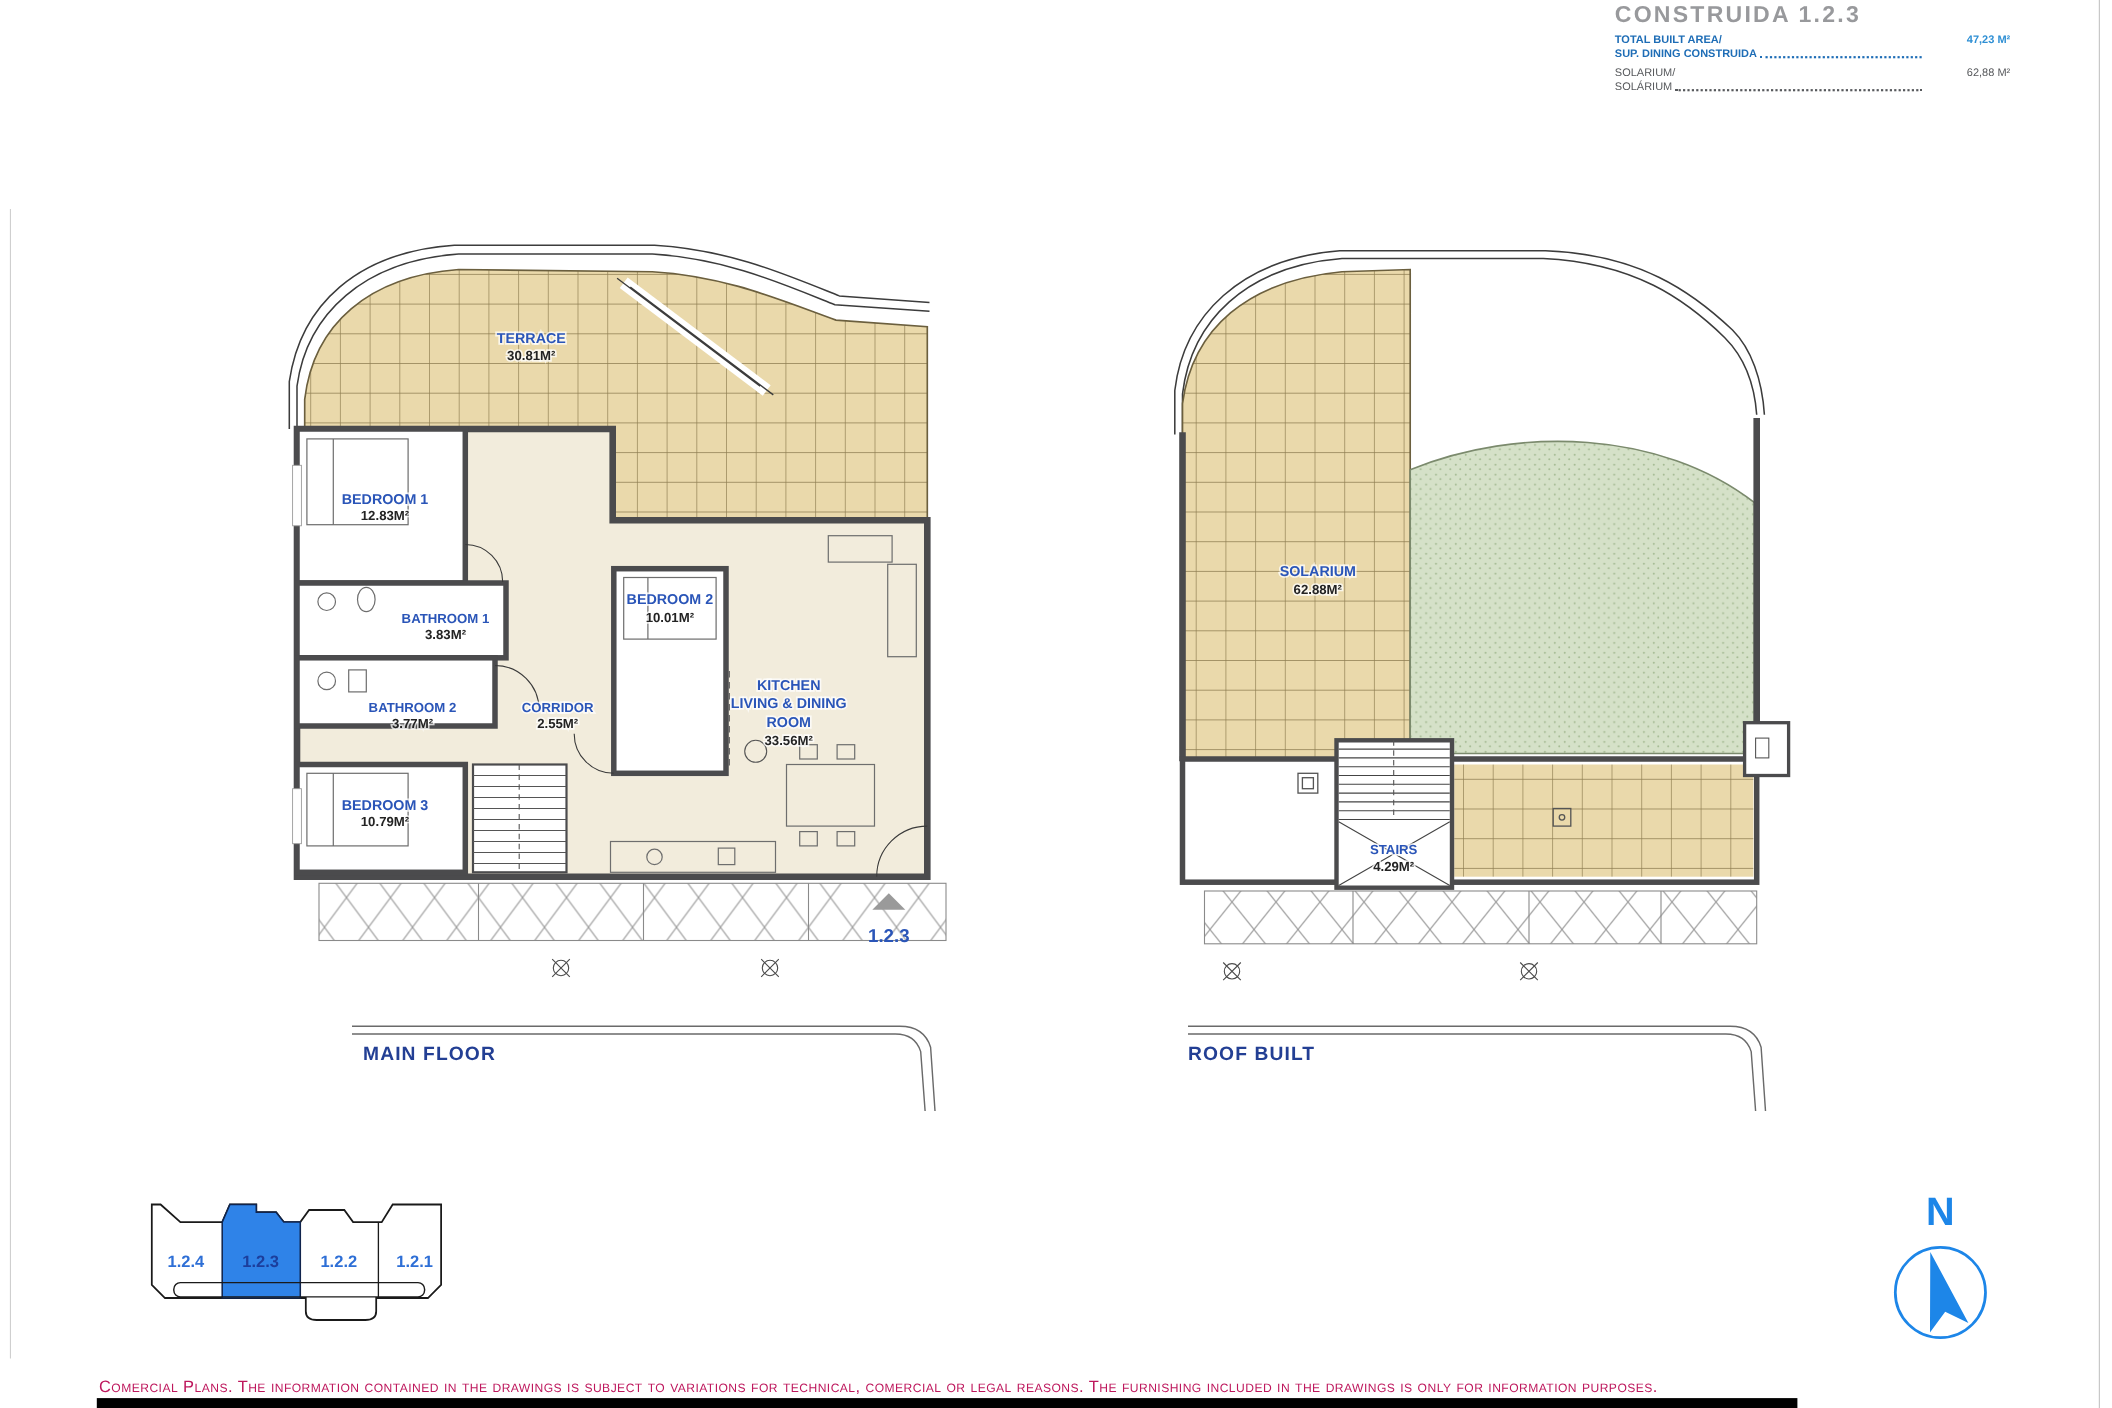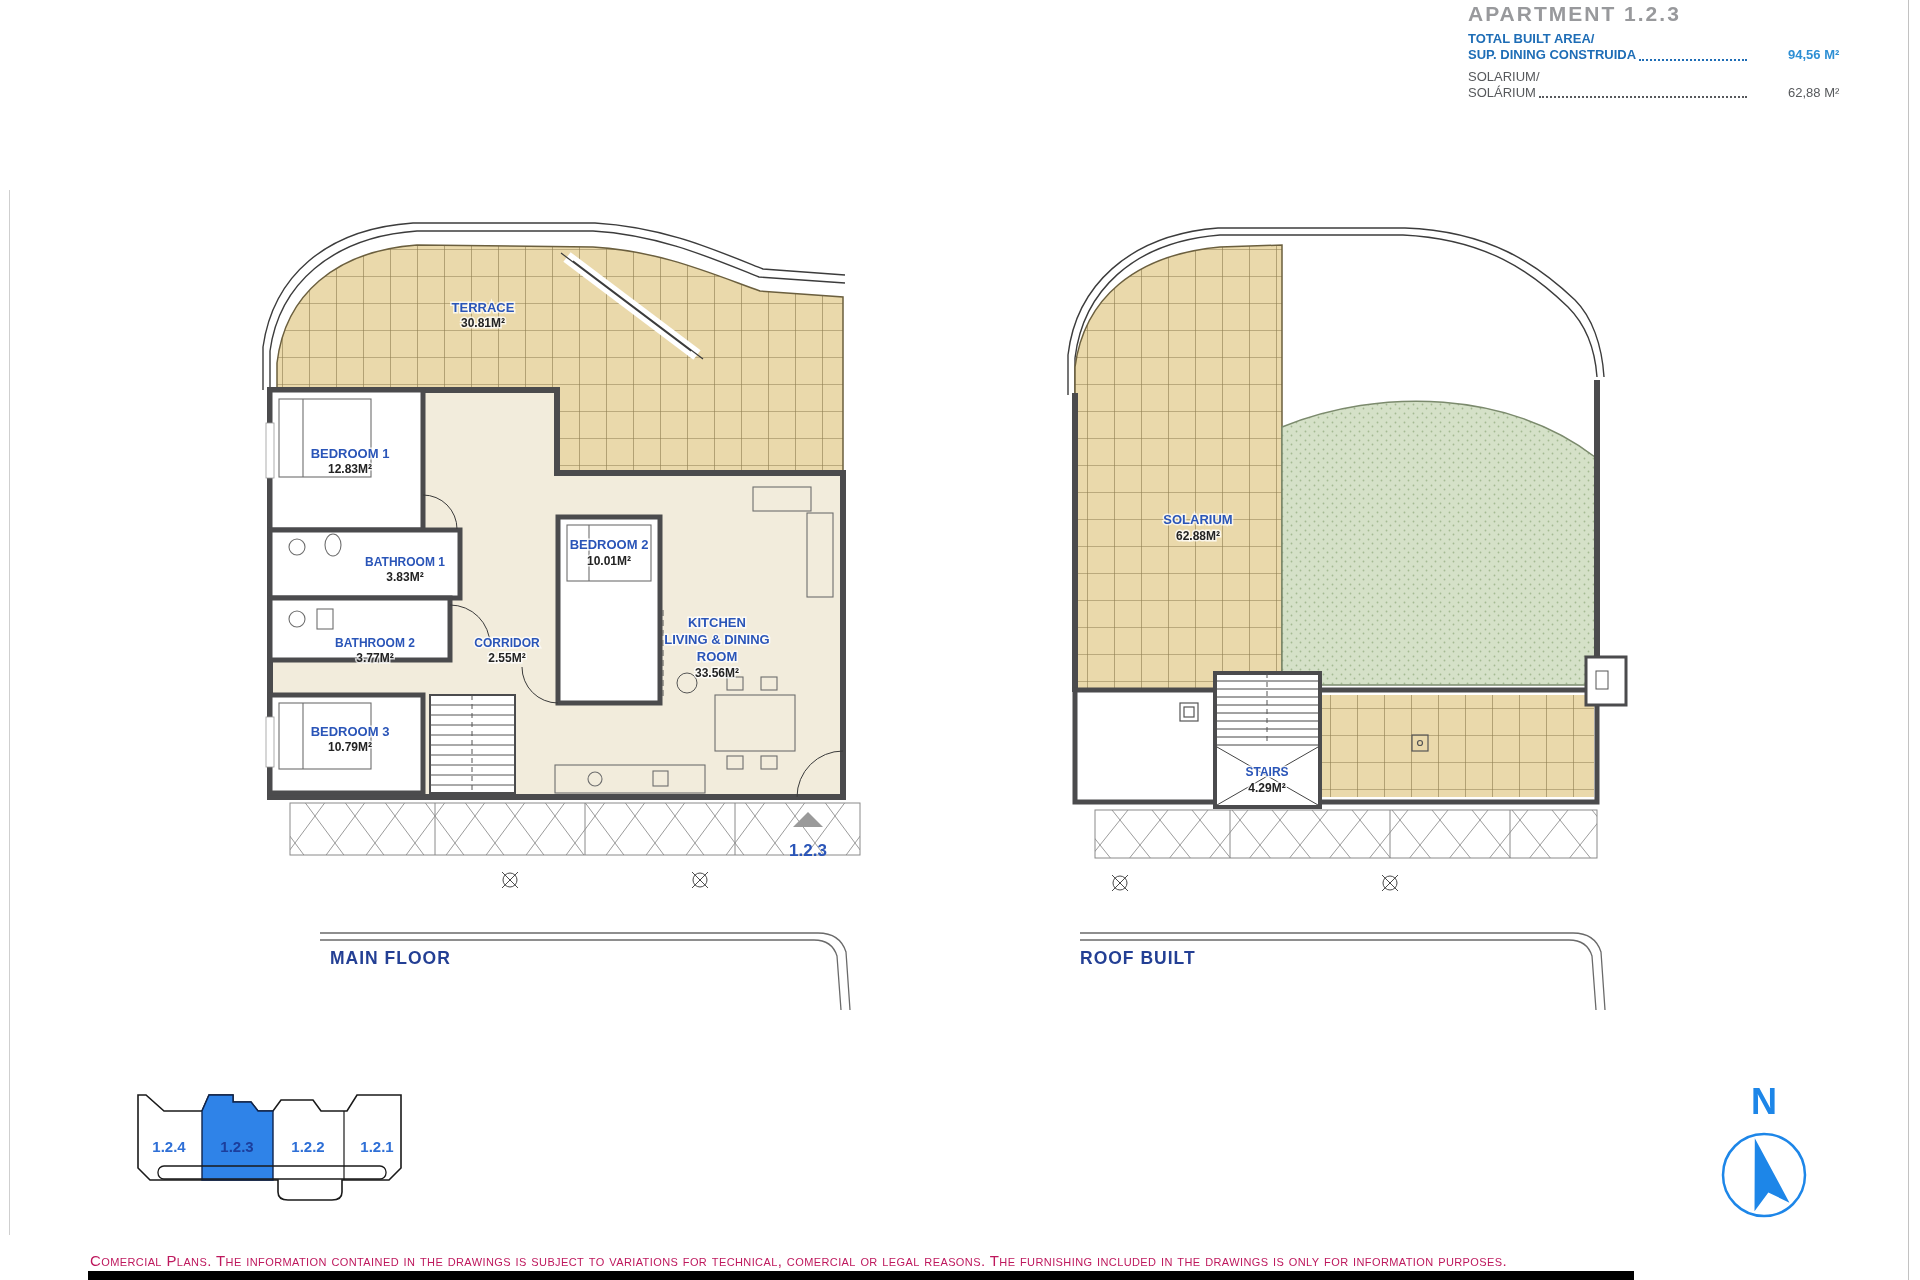--- a/index.html
+++ b/index.html
@@ -1,21 +1,21 @@
 <!DOCTYPE html>
 <html><head>
 <meta charset="utf-8">
 <style>
   html,body{margin:0;padding:0;background:#e8e8e8;}
   .page{position:relative;width:1920px;height:1280px;background:#ffffff;overflow:hidden;
         font-family:"Liberation Sans",sans-serif;}
   
   .info{position:absolute;left:1468px;top:2px;width:424px;}
   .info-title{color:#98999c;font-size:21px;font-weight:bold;letter-spacing:2px;margin-bottom:3px;}
-  .info-row{display:flex;align-items:flex-end;font-size:13px;line-height:1.25;margin-top:5px;gap:34px;}
+  .info-row{display:flex;align-items:flex-start;font-size:10px;line-height:1.25;margin-top:5px;gap:34px;}
   .info-row .labels{flex:1;min-width:0;}
   .l2wrap{display:flex;align-items:flex-end;}
   .dots{flex:1;border-bottom:2px dotted currentColor;margin:0 3px 3px 3px;}
   .value{width:104px;white-space:nowrap;padding-left:4px;}
   .row-plain{color:#57595c;}
   .row-em{color:#1e6db6;font-weight:bold;}
   .row-em .value{color:#2e8fd4;}
   
   svg.plan{position:absolute;}
   svg text{font-family:"Liberation Sans",sans-serif;}
@@ -40,31 +40,31 @@
 </style>
 </head>
 <body>
 
 <div class="page">
 
   <div class="edge-left"></div>
   <div class="edge-right"></div>
 
   <div class="info">
-    <div class="info-title">APARTMENT 1.2.3</div>
+    <div class="info-title">CONSTRUIDA 1.2.3</div>
 
     <div class="info-row row-em">
       <div class="labels">
         <div>TOTAL BUILT AREA/</div>
         <div class="l2wrap">
             <span>SUP. DINING CONSTRUIDA</span>
             <span class="dots"></span>
           </div>
       </div>
-      <div class="value">94,56 M²</div>
+      <div class="value">47,23 M²</div>
     </div>
 
 
     <div class="info-row row-plain">
       <div class="labels">
         <div>SOLARIUM/</div>
         <div class="l2wrap">
             <span>SOLÁRIUM</span>
             <span class="dots"></span>
           </div>

